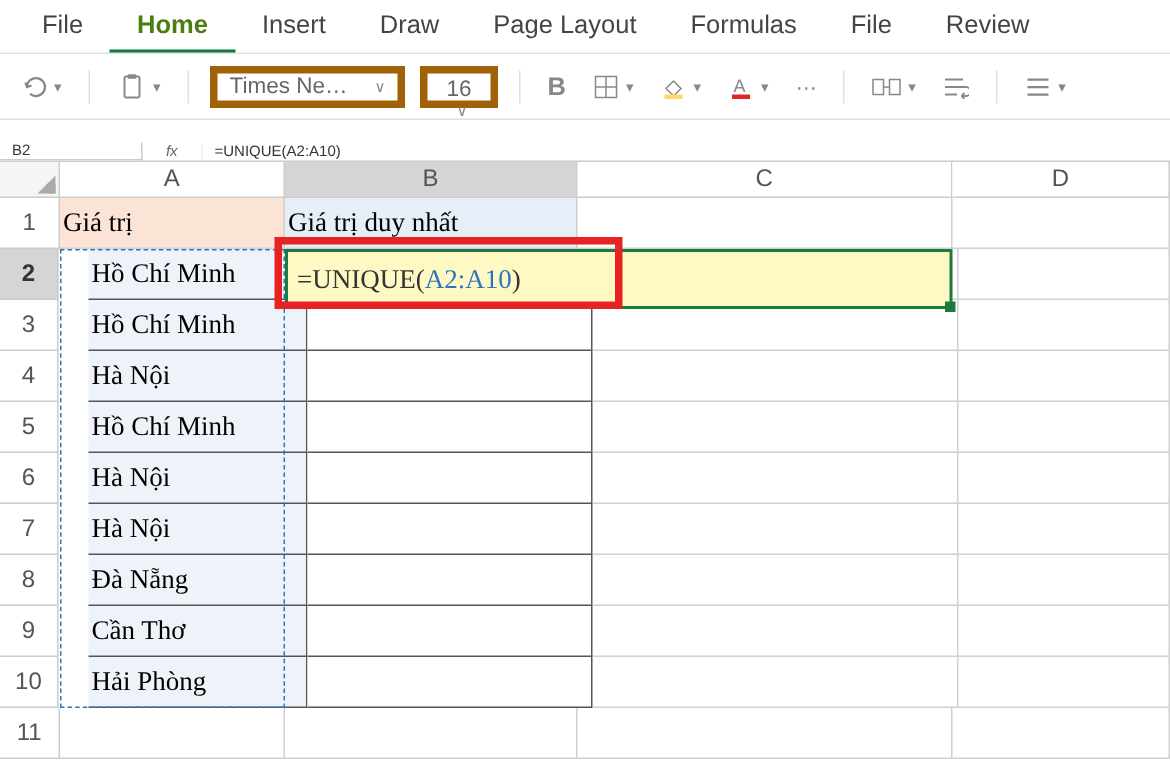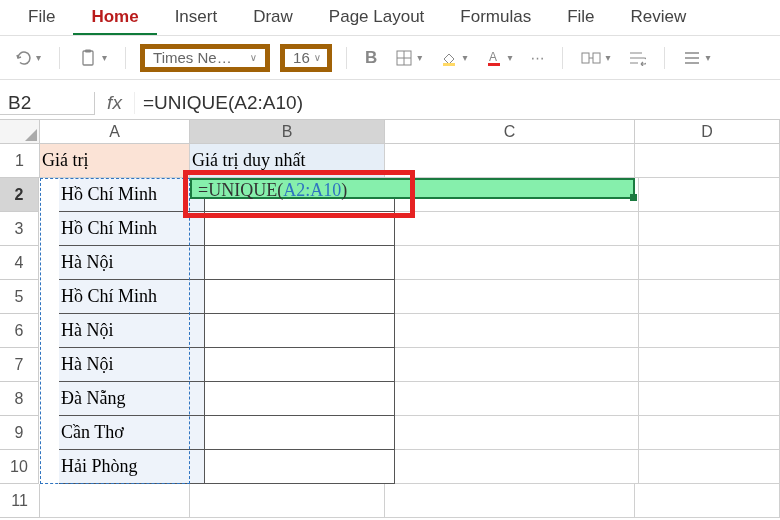--- a/index.html
+++ b/index.html
@@ -21,21 +21,21 @@
     gap: 0;
   }
   .ribbon-tab {
     padding: 6px 18px 8px 18px;
     font-size: 17px;
     cursor: pointer;
     color: #444;
   }
   .ribbon-tab.active {
     font-weight: 600;
-    color: #b91c1c;
+    color: #4d7c0f;
     border-bottom: 2px solid #0f7b3a;
     padding-bottom: 6px;
     margin-top: 48px;
   }
   .ribbon-toolbar {
     display: flex;
     align-items: center;
     padding: 6px 10px;
     height: 44px;
     gap: 10px;
@@ -48,29 +48,28 @@
   .font-box {
     display: flex; align-items:center;
     border: 5px solid #a16207;
     padding: 2px 8px;
     background: #fff;
     font-size: 15px;
     color: #666;
     height: 28px;
   }
   .font-box.name { width: 130px; justify-content: space-between;}
-  .font-box.size { width: 52px; }
+  .font-box.size { width: 52px;  flex-direction: column;}
   .chev { font-size: 10px; color:#888; margin-left:4px;}
   .formula-bar {
     display: flex;
-    align-items: flex-start;
+    align-items: flex-end;
     height: 28px;
     border-bottom: 1px solid #ccc;
-    font-size: 19px;
-    margin-top: 12px;
+    font-size: 10px;
   }
   .namebox {
     width: 95px;
     border: 1px solid #ccc;
     border-top: none;
     border-left: none;
     display:flex; align-items:center;
     padding: 0 8px;
     background:#fff;
   }
@@ -157,25 +156,25 @@
     border-right:1px solid #555;
     border-bottom:1px solid #555;
     background:#fff;
   }
   
   .edit-overlay {
     position:absolute;
     left: 190px; 
     top: 58px;  
     width: 445px; 
-    height: 21px;
+    height: 40px;
     border:2px solid #1a7a3f;
-    background:#86efac;
+    background:#fef9c3;
     z-index:5;
-    display:flex; align-items:flex-start;
+    display:flex; align-items:center;
     padding-left:6px;
     font-family: 'Times New Roman', serif;
     font-size:18px;
   }
   .edit-overlay::after{
     content:'';
     position:absolute;
     right:-4px; bottom:-4px;
     width:7px; height:7px;
     background:#1a7a3f;

